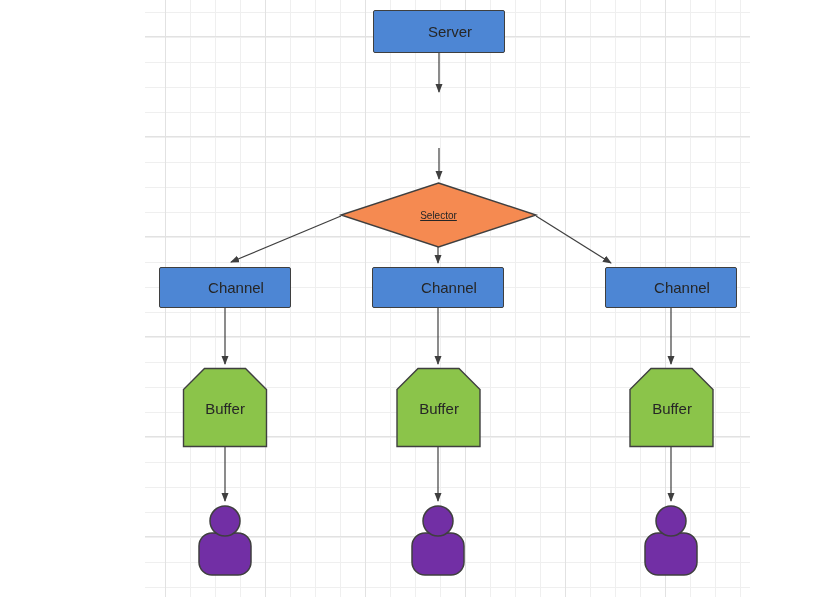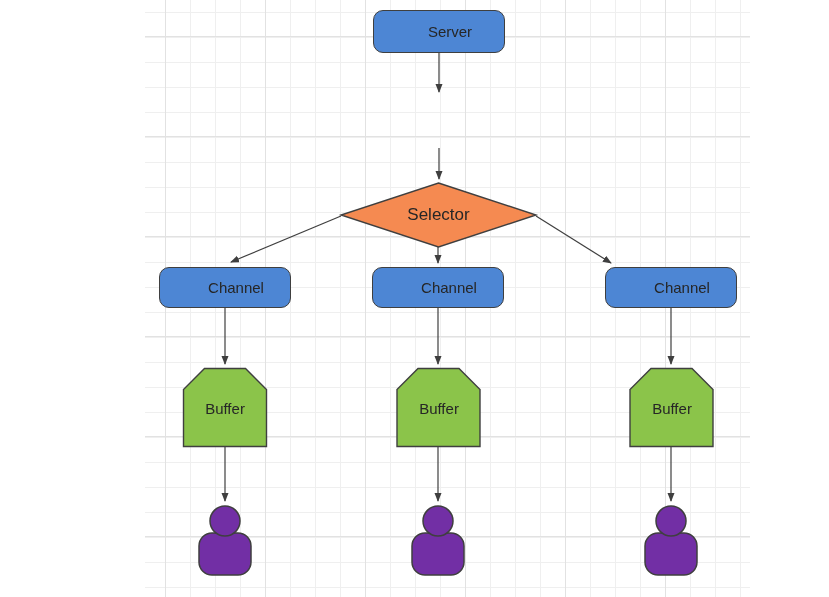--- a/index.html
+++ b/index.html
@@ -28,21 +28,21 @@
   }
   svg.layer{position:absolute;left:0;top:0;width:829px;height:597px;pointer-events:none;}
   .node{
     position:absolute; box-sizing:border-box;
     display:flex; align-items:center; justify-content:center;
     font-size:15px; color:var(--text); text-align:center;
   }
   .rect-node{
     background:var(--blue);
     border:1.5px solid var(--border);
-    border-radius:10px;
+    border-radius:2px;
     padding-left:22px;
   }
   .ellipse-node{
     background:var(--blue);
     border:1.5px solid var(--border);
     border-radius:50%;
   }
   .shape-label{ background:transparent; }
   .fill-orange{fill:var(--orange); stroke:var(--border); stroke-width:1.4;}
   .fill-green {fill:var(--green);  stroke:var(--border); stroke-width:1.4;}
@@ -99,21 +99,21 @@
       <rect class="fill-purple" x="645" y="533" width="52" height="42" rx="13"></rect>
       <circle class="fill-purple" cx="671" cy="521" r="15"></circle>
     </g>
   </svg>
 
   <div class="node rect-node" style="left:373px; top:10px; width:132px; height:43px;">
     <span>Server</span>
   </div>
 
 
-  <div class="node shape-label" style="left:341px; top:183px; width:195px; height:64px; font-size:17px;">
+  <div class="node shape-label" style="left:341px; top:183px; width:195px; height:64px; font-size:10px;text-decoration:underline;">
     <span>Selector</span>
   </div>
 
   <div class="node rect-node" style="left:159px; top:267px; width:132px; height:41px;">
     <span>Channel</span>
   </div>
   <div class="node rect-node" style="left:372px; top:267px; width:132px; height:41px;">
     <span>Channel</span>
   </div>
   <div class="node rect-node" style="left:605px; top:267px; width:132px; height:41px;">

